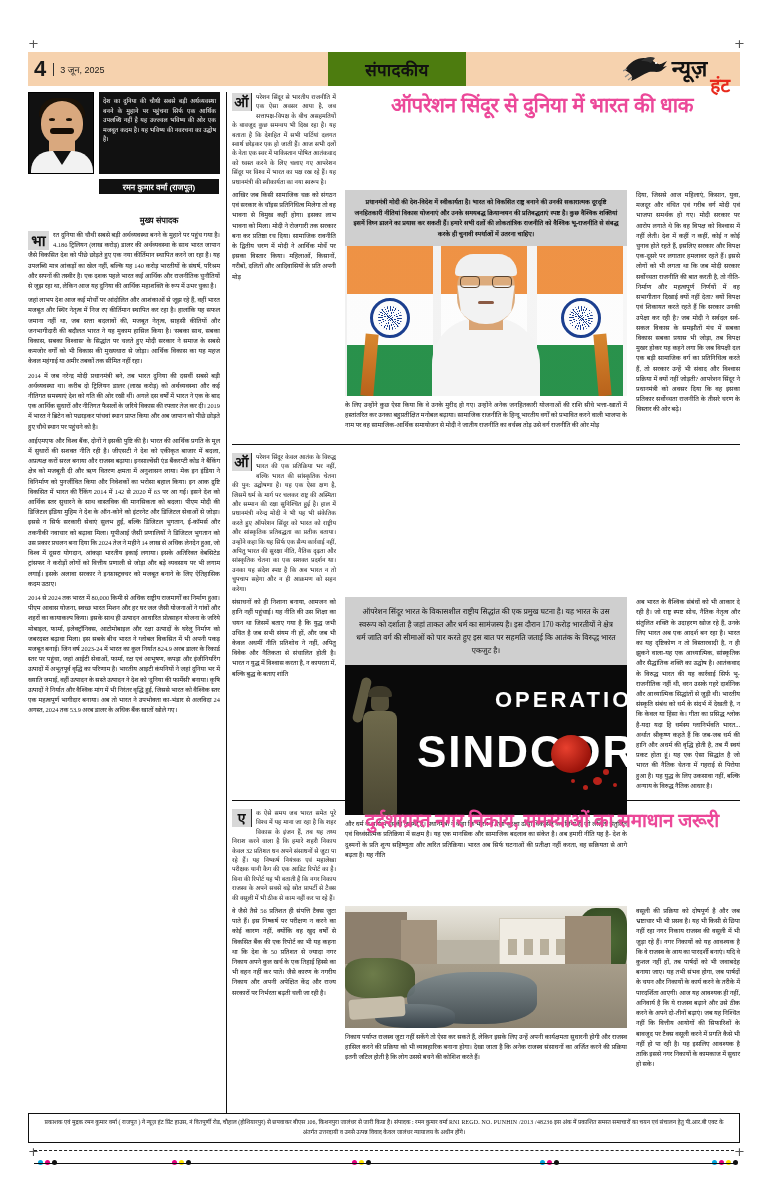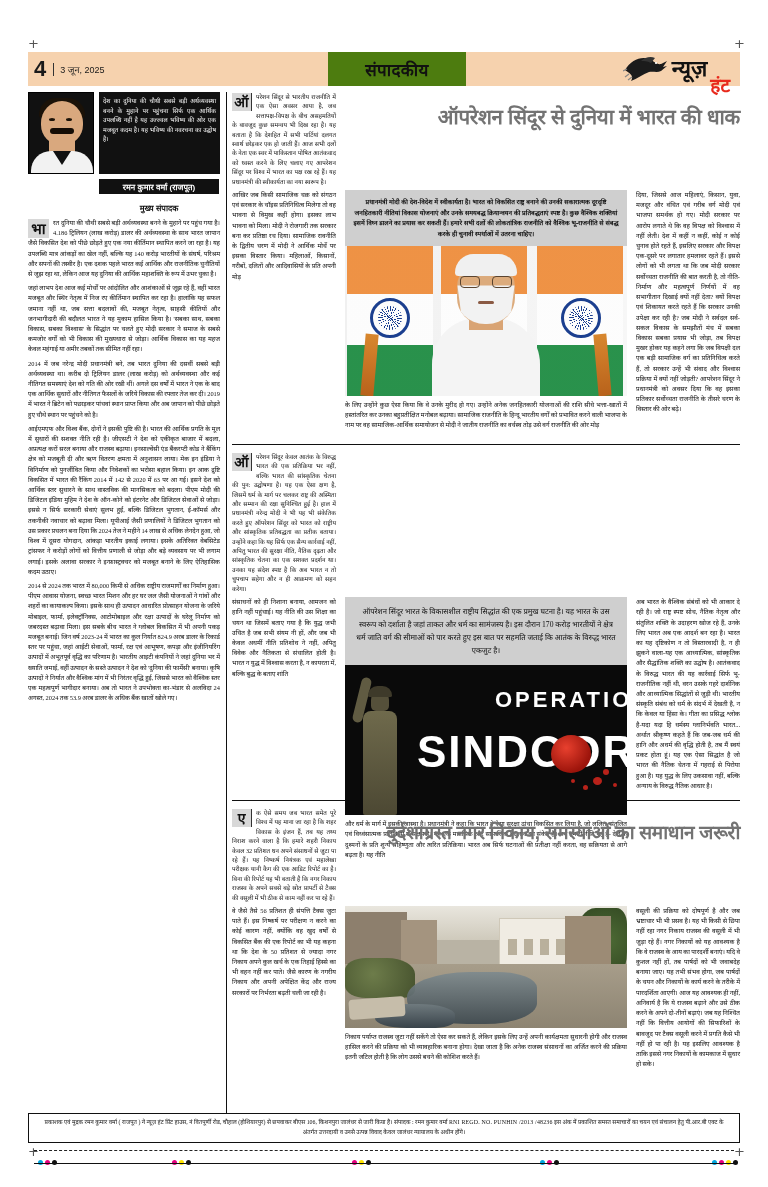--- a/index.html
+++ b/index.html
@@ -167,21 +167,21 @@
     background: #111; color: #fff;
     font-family: "Liberation Sans", sans-serif;
     font-size: 8px; font-weight: bold;
     text-align: center; padding: 2px 0;
     width: 120px; margin-left: 71px;
   }
   .author-role {
     font-family: "Liberation Sans", sans-serif;
     font-size: 8px; font-weight: bold; color: #111;
     text-align: center; width: 120px; margin-left: 71px;
-    padding-top: 8px; padding-bottom: 5px;
+    padding-top: 20px; padding-bottom: 5px;
   }
   .col1 .dropcap-box {
     font-size: 15px; line-height: 19px;
     width: 21px; height: 19px; margin: 1px 4px 0 0;
   }
 
   
   .artA { position: absolute; left: 232px; top: 92px; width: 508px; height: 347px; }
   .artB { position: absolute; left: 232px; top: 452px; width: 508px; height: 345px; }
   .artC { position: absolute; left: 232px; top: 808px; width: 508px; height: 300px; }
@@ -194,23 +194,22 @@
   }
   .kicker .dropcap-box {
     font-size: 14px; line-height: 18px;
     width: 20px; height: 18px; margin: 1px 4px 1px 0;
     border-right: 1.4px solid #333;
   }
   .art-title {
     flex: 1;
     font-family: "Liberation Sans", sans-serif;
     font-weight: bold; font-size: 20.5px; line-height: 25px;
-    color: #737373; text-align: right;
+    color: #ec4899; text-align: center;
     letter-spacing: -.3px;
-    margin-top: 12px;
   }
   .artB .art-title, .artC .art-title { font-size: 19px; }
 
   .art-cols {
     display: flex; gap: 9px; margin-top: 4px;
   }
   .acol { width: 104px; flex: 0 0 104px; }
   .acol-wide { flex: 1; }
 
   .pullquote {

